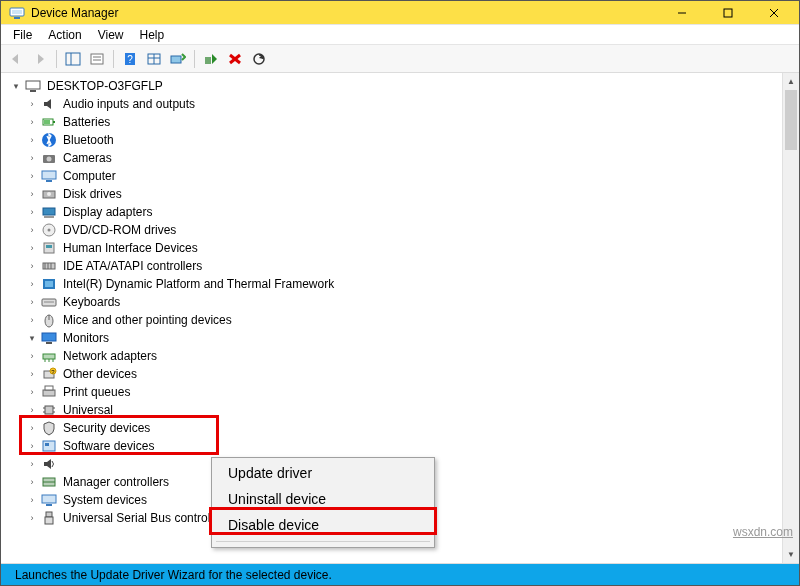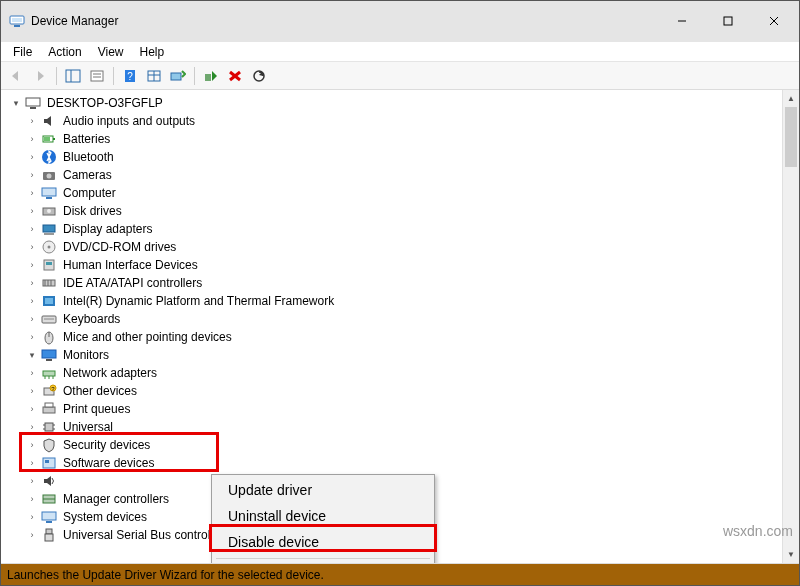--- a/index.html
+++ b/index.html
@@ -14,25 +14,25 @@
   }
   .window {
     width: 800px; height: 586px;
     border: 1px solid #555;
     display: flex; flex-direction: column;
     position: relative;
     background: #fff;
   }
   
   .titlebar {
-    height: 41px;
+    height: 24px;
     display: flex; align-items: center;
     padding: 0 2px 0 8px;
     border-bottom: 1px solid #e5e5e5;
-    background: #e5e5e5;
+    background: #fde047;
   }
   .titlebar .app-icon { width: 16px; height: 16px; margin-right: 6px; }
   .titlebar .title { flex: 1; font-size: 12px; }
   .titlebar .win-btn {
     width: 46px; height: 30px;
     display: flex; align-items: center; justify-content: center;
     font-family: "Segoe MDL2 Icons", "Segoe UI Symbol", sans-serif;
     font-size: 10px;
   }
   
@@ -145,29 +145,29 @@
   #hl-uninstall {
     left: 208px; top: 434px; width: 228px; height: 28px;
     border: 3px solid #e60000;
     position: absolute; pointer-events: none;
   }
   
   .statusbar {
     height: 22px;
     border-top: 1px solid #dcdcdc;
     display: flex; align-items: center;
-    padding: 0 6px;
-    background: #a16207;
+    padding: 0 14px;
+    background: #0ea5e9;
     font-size: 12px;
     text-align: center;
   }
   .watermark {
     position: absolute;
     right: 6px; bottom: 24px;
-    font-size: 14px; color: #999;
+    font-size: 12px; color: #999; text-decoration: underline;
   }
 </style>
 </head>
 <body>
 
 <div class="window">
 
   <div class="titlebar">
     <span class="app-icon">
       <svg viewBox="0 0 16 16" width="16" height="16">

